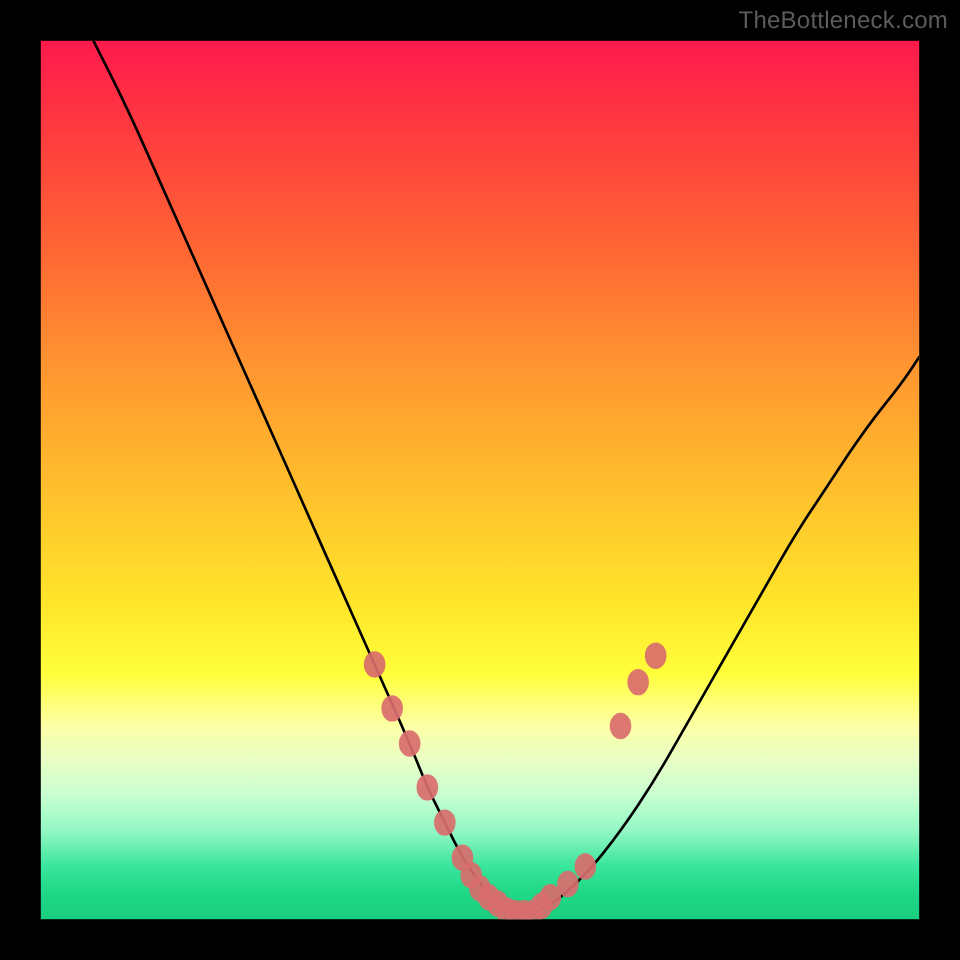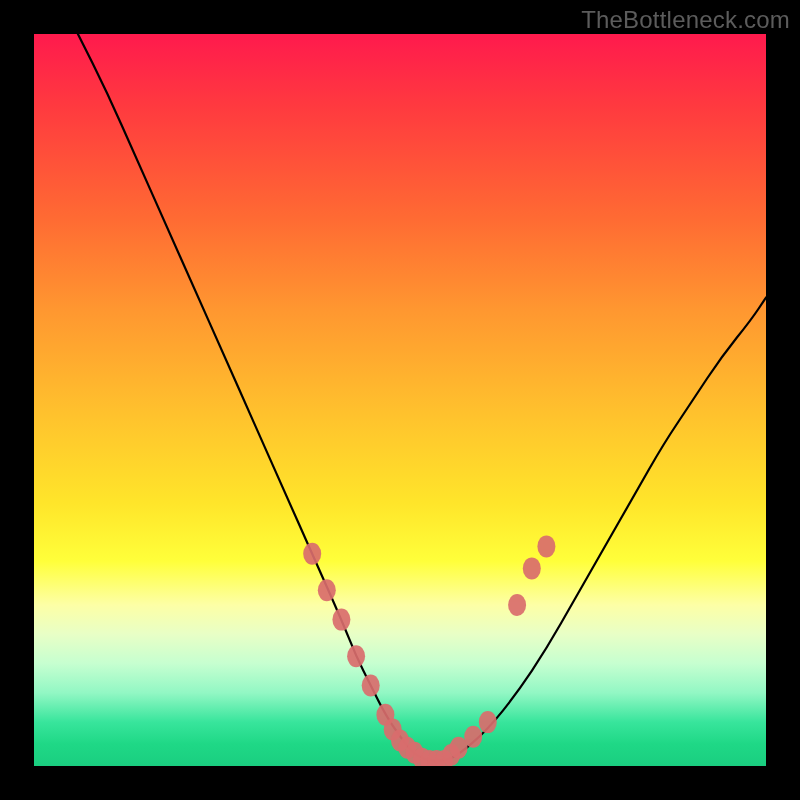--- a/index.html
+++ b/index.html
@@ -40,21 +40,21 @@
       #38e59c 94%,
       #1fd886 97%,
       #1ace80 100%
     );
   }
   .watermark {
     position: absolute;
     top: 6px;
     right: 10px;
     color: #5c5c5c;
-    font-size: 24px;
+    font-size: 20px;
     font-weight: 500;
     letter-spacing: 0.2px;
     user-select: none;
   }
   svg.curve {
     position: absolute;
     left: 0;
     top: 0;
     width: 732px;
     height: 732px;

